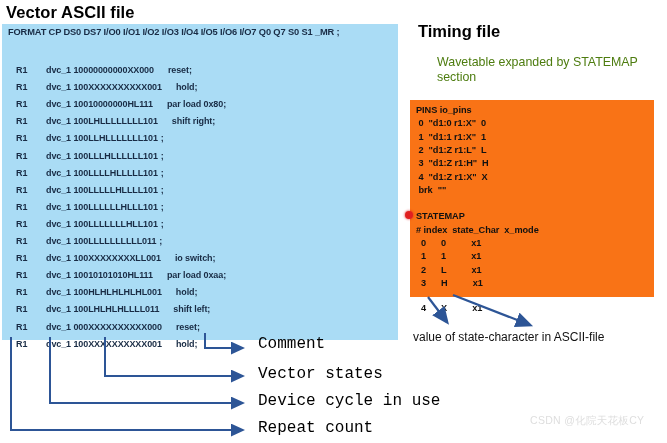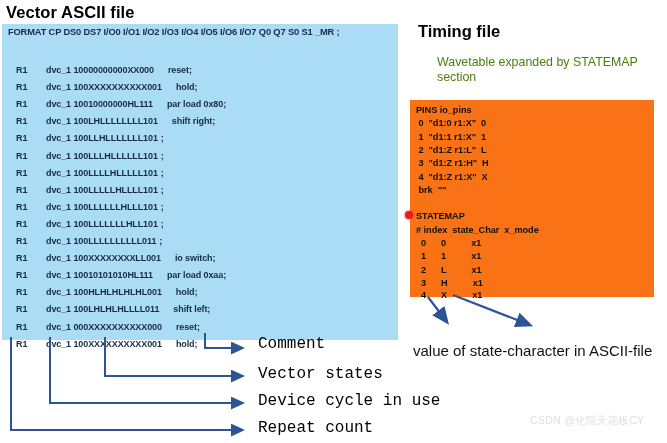--- a/index.html
+++ b/index.html
@@ -100,22 +100,22 @@
     top: 211px;
     width: 8px;
     height: 8px;
     border-radius: 50%;
     background: #e02020;
     box-shadow: 0 0 2px 1px rgba(224,32,32,0.45);
   }
   #statemap-note {
     position: absolute;
     left: 413px;
-    top: 342px;
-    font-size: 15px;
+    top: 330px;
+    font-size: 12px;
     color: #111;
     white-space: nowrap;
   }
 
   
   .callout-label {
     position: absolute;
     font-size: 16px;
     color: #000;
     white-space: nowrap;
@@ -183,21 +183,21 @@
       <div class="tline" style="left: 6px; top: 58.2px;"> 3  "d1:Z r1:H"  H</div>
       <div class="tline" style="left: 6px; top: 71.5px;"> 4  "d1:Z r1:X"  X</div>
       <div class="tline" style="left: 6px; top: 84.8px;"> brk  ""</div>
       <div class="tline" style="left: 6px; top: 98.1px;"></div>
       <div class="tline" style="left: 6px; top: 111.4px;">STATEMAP</div>
       <div class="tline" style="left: 6px; top: 124.7px;"># index  state_Char  x_mode</div>
       <div class="tline" style="left: 6px; top: 138px;">  0      0          x1</div>
       <div class="tline" style="left: 6px; top: 151.3px;">  1      1          x1</div>
       <div class="tline" style="left: 6px; top: 164.6px;">  2      L          x1</div>
       <div class="tline" style="left: 6px; top: 177.9px;">  3      H          x1</div>
-      <div class="tline" style="left: 6px; top: 190px;">  4      X          x1</div>
+      <div class="tline" style="left: 6px; top: 203px;">  4      X          x1</div>
     </div>
 </div>
 
 <div id="red-dot"></div>
 
 <div id="statemap-note">value of state-character in ASCII-file</div>
 
 <div class="callout-label" style="left:258px; top:335px;">Comment</div>
 <div class="callout-label" style="left:258px; top:365px;">Vector states</div>
 <div class="callout-label" style="left:258px; top:392px;">Device cycle in use</div>

